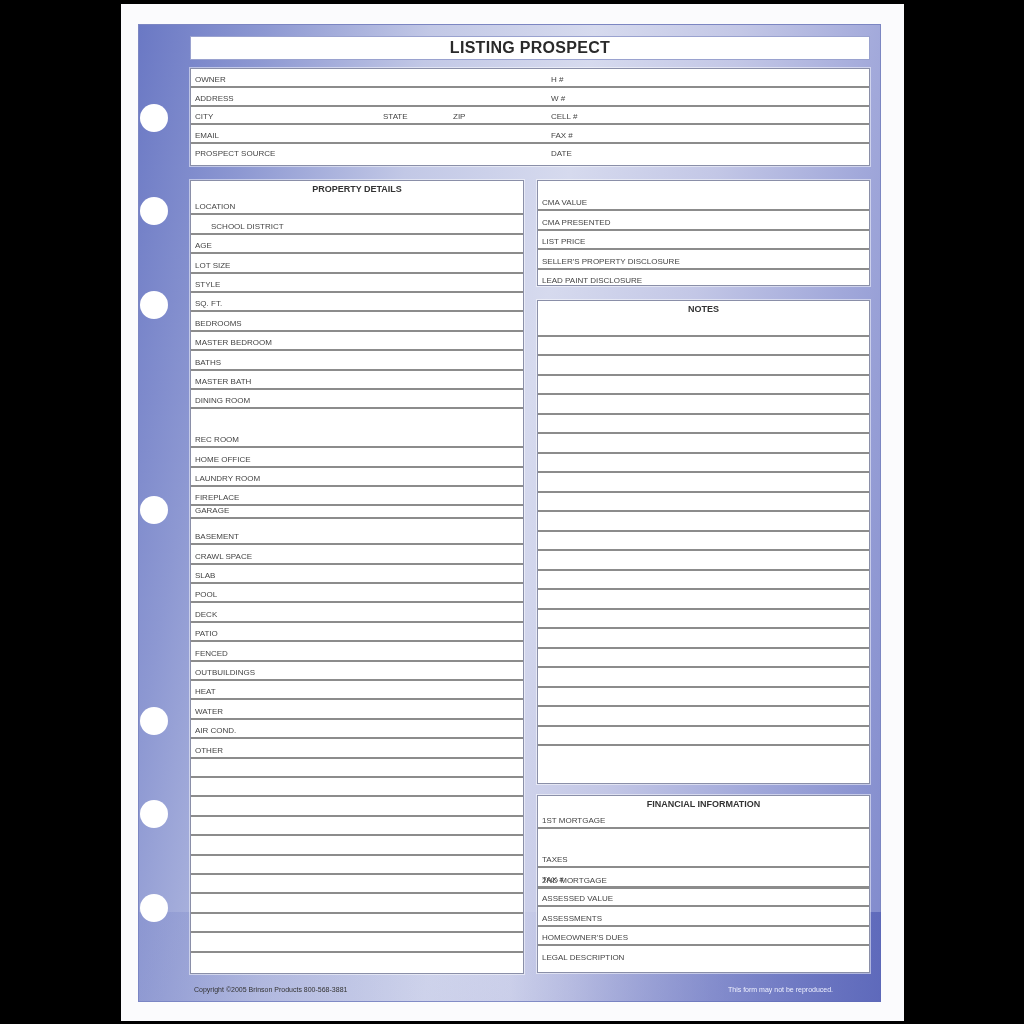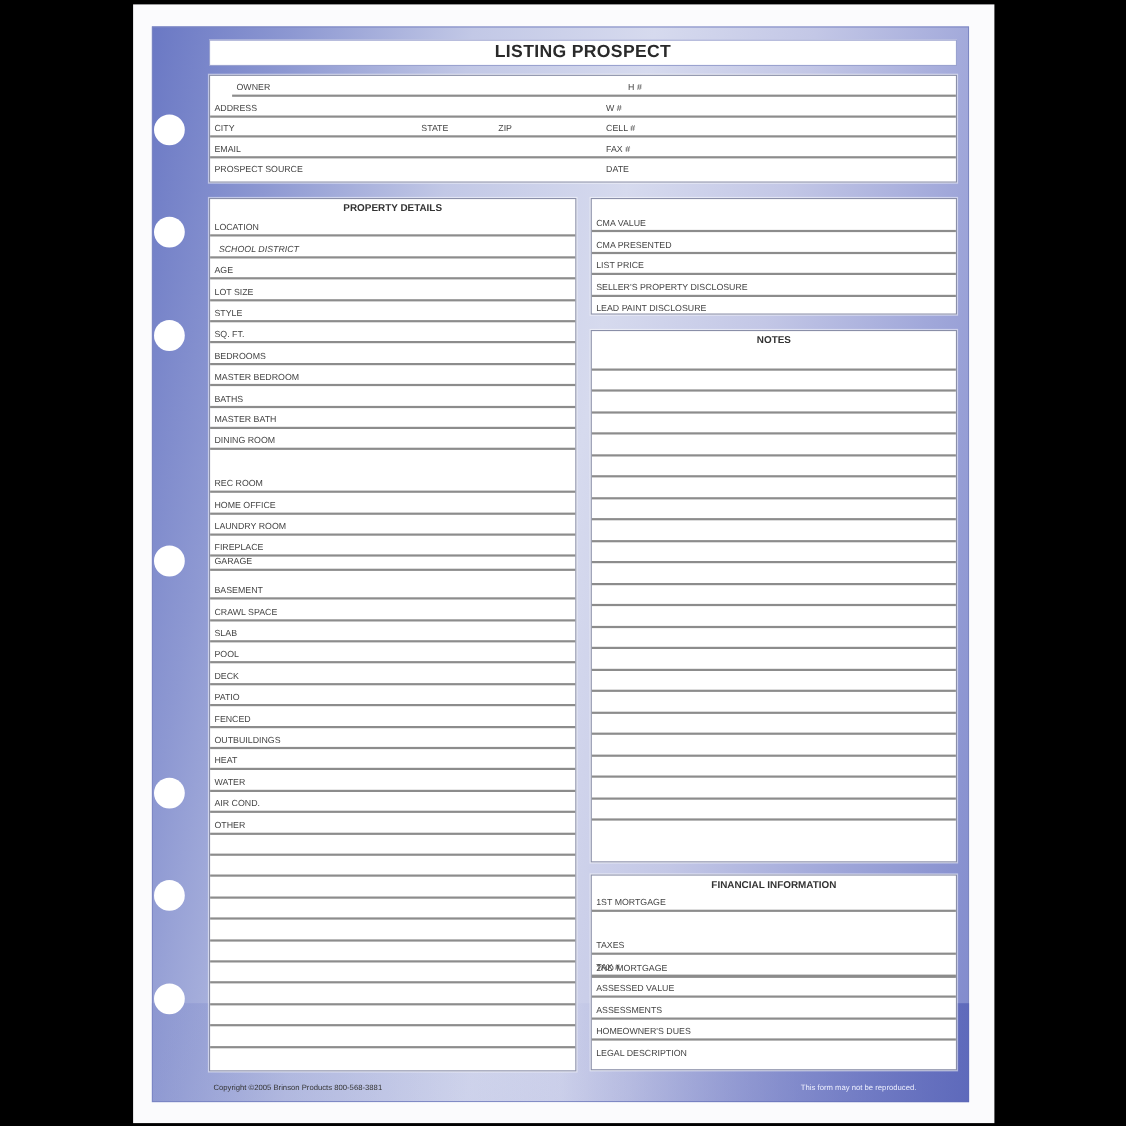--- a/index.html
+++ b/index.html
@@ -63,21 +63,21 @@
 <div class="hole" style="top:197px"></div>
 <div class="hole" style="top:291px"></div>
 <div class="hole" style="top:496px"></div>
 <div class="hole" style="top:707px"></div>
 <div class="hole" style="top:800px"></div>
 <div class="hole" style="top:894px"></div>
 
 <div class="title-bar">LISTING PROSPECT</div>
 
 <div class="box" id="contact-box" style="left:190px; top:68px; width:678px; height:96px;">
-    <div class="row" style="top: 0px; height: 17px; margin-left: 20px;">
+    <div class="row" style="top: 0px; height: 17px;">
       <span style="left: 4px;">OWNER</span>
       <span style="left: 360px;">H #</span>
     </div>
     <div class="row" style="top: 18.5px; height: 17px;">
       <span style="left: 4px;">ADDRESS</span>
       <span style="left: 360px;">W #</span>
     </div>
     <div class="row" style="top: 37px; height: 17px;">
       <span style="left: 4px;">CITY</span>
       <span style="left: 360px;">CELL #</span>
@@ -93,21 +93,21 @@
       <span style="left: 360px;">DATE</span>
     </div>
   </div>
 
 <div class="box" id="property-box" style="left:190px; top:180px; width:332px; height:792px;">
   <div class="box-head">PROPERTY DETAILS</div>
 <div class="row" style="top: 15px; height: 17.4px;">
       <span style="left: 4px;">LOCATION</span>
     </div>
     <div class="row" style="top: 34.4px; height: 17.4px;">
-      <span style="left: 8px; font-style: italic;">SCHOOL DISTRICT</span>
+      <span style="left: 20px;">SCHOOL DISTRICT</span>
     </div>
     <div class="row" style="top: 53.8px; height: 17.4px;">
       <span style="left: 4px;">AGE</span>
     </div>
     <div class="row" style="top: 73.2px; height: 17.4px;">
       <span style="left: 4px;">LOT SIZE</span>
     </div>
     <div class="row" style="top: 92.6px; height: 17.4px;">
       <span style="left: 4px;">STYLE</span>
     </div>

